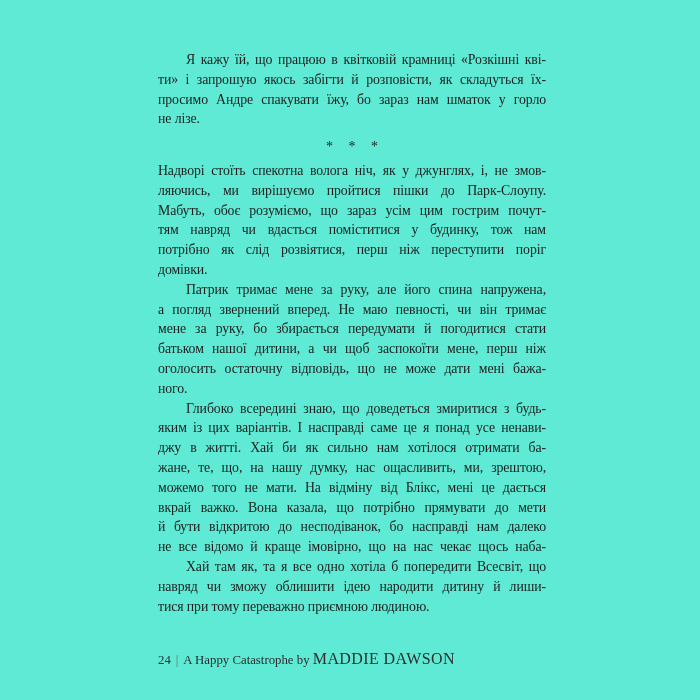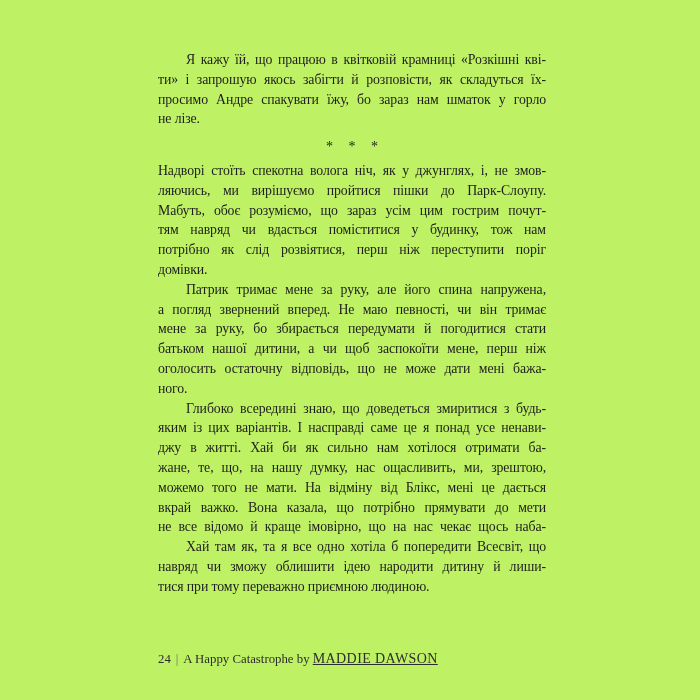--- a/index.html
+++ b/index.html
@@ -10,21 +10,21 @@
   body {
     width: 700px;
     height: 700px;
     position: relative;
     overflow: hidden;
     font-family: "Liberation Serif", "DejaVu Serif", serif;
   }
   .page {
     position: absolute;
     inset: 0;
-    background: #bef264;
+    background: #5eead4;
   }
   .text-block {
     position: absolute;
     left: 158px;
     top: 50px;
     width: 388px;
     color: #1e1e1e;
     font-size: 13.8px;
     line-height: 19.8px;
     letter-spacing: -0.1px;
@@ -60,23 +60,22 @@
     color: #2d2d2d;
     font-size: 12.8px;
     line-height: 15px;
     white-space: nowrap;
   }
   .footer .divider {
     color: #6a6a6a;
     padding: 0 5px;
   }
   .footer .author {
-    font-size: 14px;
+    font-size: 16px;
     letter-spacing: 0.4px;
-    text-decoration: underline;
   }
 </style>
 </head>
 <body>
 
 <div class="page">
 
   <div class="text-block" id="text-block">
       <div class="paragraph">
         <div class="line indent">Я кажу їй, що працюю в квітковій крамниці «Розкішні кві-</div>
@@ -101,20 +100,21 @@
         <div class="line">оголосить остаточну відповідь, що не може дати мені бажа-</div>
         <div class="line last">ного.</div>
       </div>
       <div class="paragraph">
         <div class="line indent">Глибоко всередині знаю, що доведеться змиритися з будь-</div>
         <div class="line">яким із цих варіантів. І насправді саме це я понад усе ненави-</div>
         <div class="line">джу в житті. Хай би як сильно нам хотілося отримати ба-</div>
         <div class="line">жане, те, що, на нашу думку, нас ощасливить, ми, зрештою,</div>
         <div class="line">можемо того не мати. На відміну від Блікс, мені це дається</div>
         <div class="line">вкрай важко. Вона казала, що потрібно прямувати до мети</div>
+        <div class="line">й бути відкритою до несподіванок, бо насправді нам далеко</div>
         <div class="line">не все відомо й краще імовірно, що на нас чекає щось наба-</div>
       </div>
       <div class="paragraph">
         <div class="line indent">Хай там як, та я все одно хотіла б попередити Всесвіт, що</div>
         <div class="line">навряд чи зможу облишити ідею народити дитину й лиши-</div>
         <div class="line last">тися при тому переважно приємною людиною.</div>
       </div>
     </div>
 
   <div class="footer">

